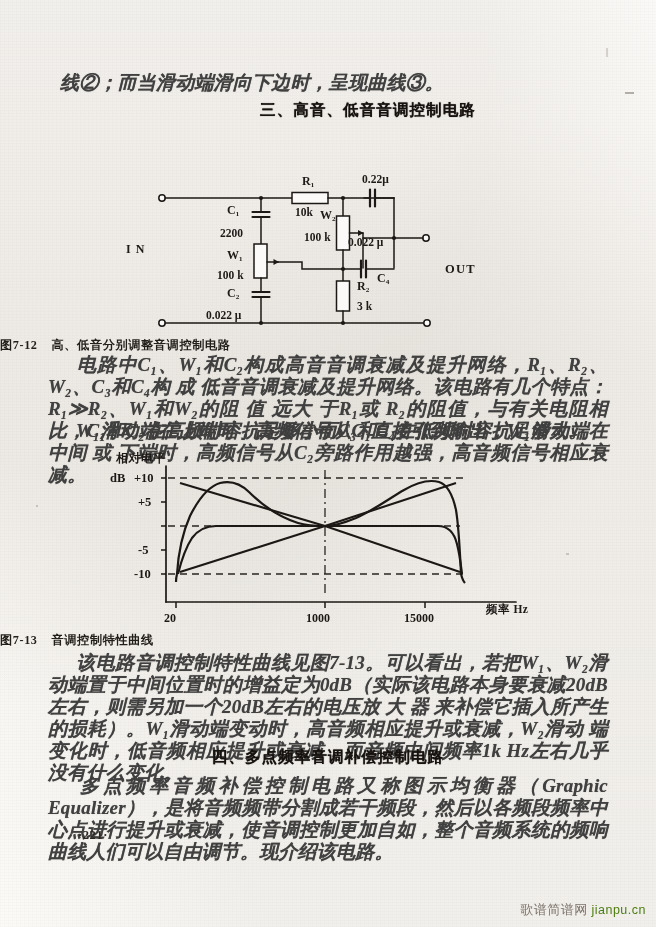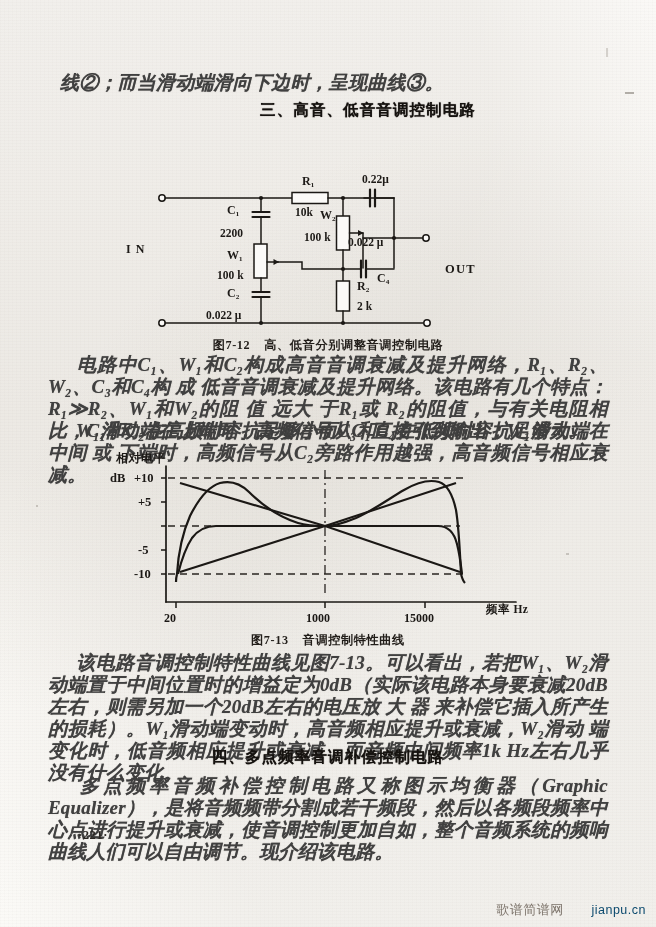--- a/index.html
+++ b/index.html
@@ -63,21 +63,20 @@
     font-size: 15.5px;
     font-weight: 700;
     letter-spacing: 1.1px;
     color: #15120f;
     text-shadow: 0 0 .9px rgba(25,20,16,.8);
   }
 
   .figcap {
     position: absolute;
     width: 100%;
-    text-align: center;
     font-size: 12.2px;
     font-weight: 600;
     letter-spacing: .6px;
     color: #221e1a;
   }
   .figcap .gap { display: inline-block; width: 14px; }
 
   .pagenum {
     position: absolute;
     left: 0; right: 0;
@@ -93,21 +92,21 @@
   .watermark {
     position: absolute;
     right: 10px;
     bottom: 8px;
     font-size: 13px;
     letter-spacing: .5px;
     z-index: 5;
     white-space: nowrap;
   }
   .watermark .cn { color: #7c736a; }
-  .watermark .dom { color: #0c4a6e; font-family: "Liberation Sans", sans-serif; font-size: 12.5px; margin-left: 24px; }
+  .watermark .dom { color: #4d7c0f; font-family: "Liberation Sans", sans-serif; font-size: 12.5px; }
 
   
   .speck { position: absolute; background: #6e675d; opacity: .5; }
 
   svg { display: block; }
   .ink { stroke: #1b1815; fill: none; }
 </style>
 </head>
 <body>
 
@@ -205,21 +204,21 @@
 
     <div style="position:absolute;left:188px;top:32px;font-size:12px;font-weight:600;">W₂</div>
     <div style="position:absolute;left:172px;top:55px;font-size:11.5px;font-weight:600;">100 k</div>
 
     <div style="position:absolute;left:230px;top:-3px;font-size:11.5px;font-weight:600;">0.22μ</div>
 
     <div style="position:absolute;left:216px;top:60px;font-size:11.5px;font-weight:600;">0.022 μ</div>
     <div style="position:absolute;left:245px;top:95px;font-size:12px;font-weight:600;">C₄</div>
 
     <div style="position:absolute;left:225px;top:103px;font-size:12px;font-weight:600;">R₂</div>
-    <div style="position:absolute;left:225px;top:124px;font-size:11.5px;font-weight:600;">2 k</div>
+    <div style="position:absolute;left:225px;top:124px;font-size:11.5px;font-weight:600;">3 k</div>
   </div>
 
   <div class="figcap" style="top:337px;">
     <span>图7-12</span><span class="gap"></span><span>高、低音分别调整音调控制电路</span>
   </div>
 
   <div class="para" style="left:48px; top:420px; width:560px;">
     <span class="ind"></span><span>W₁滑动端在上端时，高频信号从C₁直接引到输出；W₁滑动端在中间 或 下端时，高频信号从C₂旁路作用越强，高音频信号相应衰减。</span>
   </div>
 

